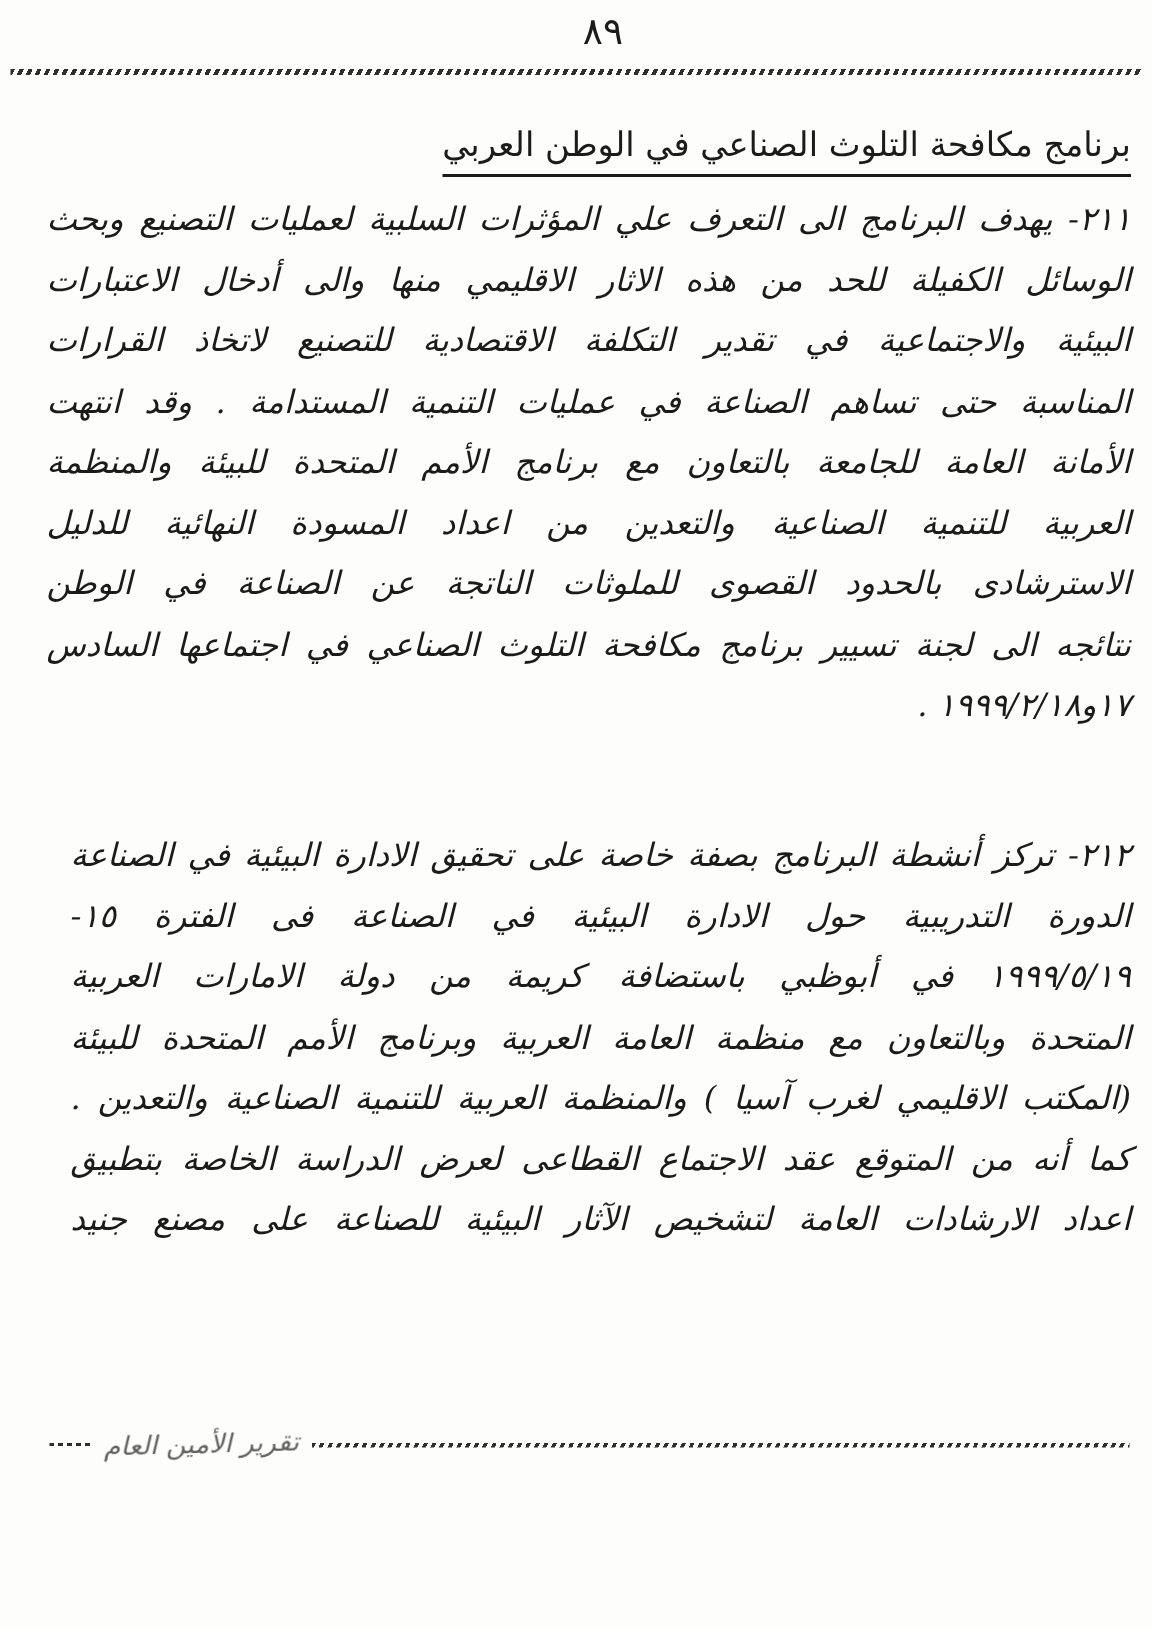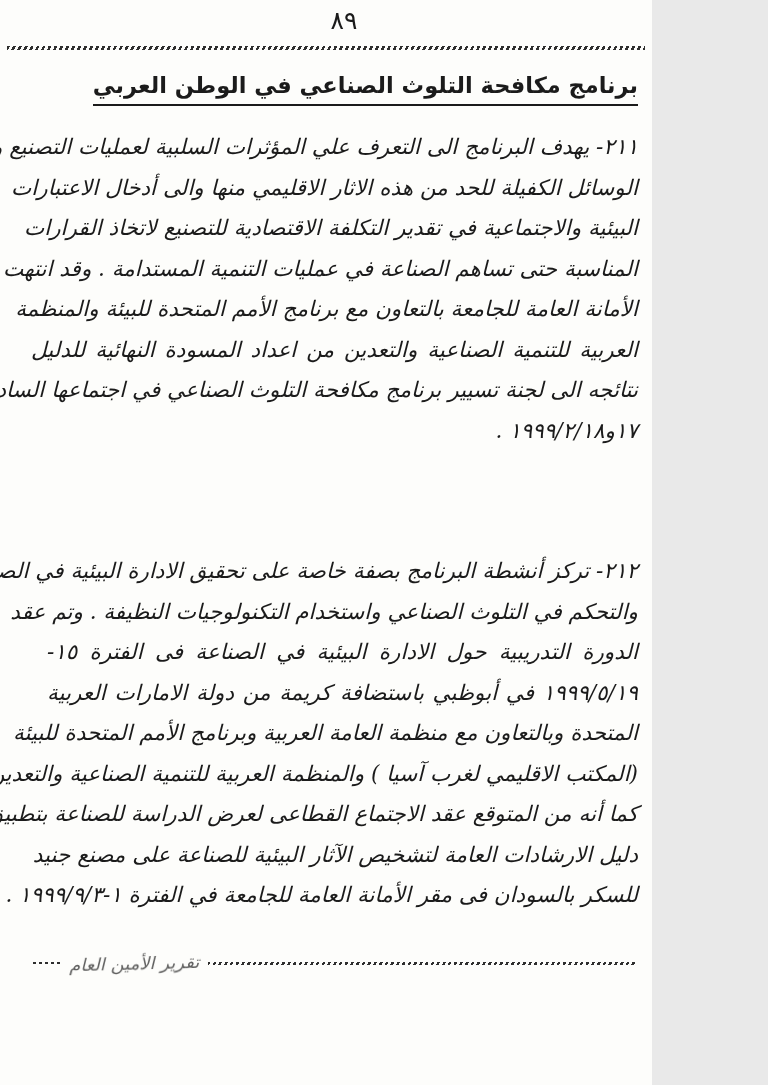--- a/index.html
+++ b/index.html
@@ -9,42 +9,41 @@
     --annotation_ink:#3d3d3d;
   }
   html,body{margin:0;padding:0;}
   body{
     width:768px;height:1085px;
     background:#e9e9e9;
     font-family:"DejaVu Serif","DejaVu Sans",serif;
   }
   .page{
     position:relative;
-    width:652px;height:1085px;
+    width:768px;height:1085px;
     background:var(--paper);
     color:var(--ink);
     overflow:hidden;
   }
   .pageno{
     position:absolute;top:6px;left:0;right:0;
     text-align:center;
     font-size:25px;letter-spacing:4px;
     transform:translateX(18px);
   }
   .top-rule{
     position:absolute;top:46px;left:7px;right:7px;height:4px;
     background:repeating-linear-gradient(115deg,var(--rule) 0 2.6px,transparent 2.6px 5.4px);
   }
   .title{
-    position:absolute;top:72px;right:14px;
+    position:absolute;top:84px;right:14px;
     direction:rtl;
     font-size:22.5px;
     padding-bottom:6px;
     border-bottom:2px solid var(--ink);
-    font-weight:bold;
   }
   .para{
     position:absolute;right:14px;left:31px;
     direction:rtl;
     font-size:21.5px;
     font-style:italic;
   }
   .para-211{top:127px;}
   .para-212{top:551px;margin-left:16px;}
   .bodyline{
@@ -93,34 +92,33 @@
 
   <div class="title">برنامج مكافحة التلوث الصناعي في الوطن العربي</div>
 
   <div class="para para-211">
     <div class="bodyline">٢١١- يهدف البرنامج الى التعرف علي المؤثرات السلبية لعمليات التصنيع وبحث</div>
     <div class="bodyline">الوسائل الكفيلة للحد من هذه الاثار الاقليمي منها والى أدخال الاعتبارات</div>
     <div class="bodyline">البيئية والاجتماعية في تقدير التكلفة الاقتصادية للتصنيع لاتخاذ القرارات</div>
     <div class="bodyline">المناسبة حتى تساهم الصناعة في عمليات التنمية المستدامة . وقد انتهت</div>
     <div class="bodyline">الأمانة العامة للجامعة بالتعاون مع برنامج الأمم المتحدة للبيئة والمنظمة</div>
     <div class="bodyline">العربية للتنمية الصناعية والتعدين من اعداد المسودة النهائية للدليل</div>
+    <div class="bodyline">الاسترشادى بالحدود القصوى للملوثات الناتجة عن الصناعة في الوطن</div>
     <div class="bodyline">نتائجه الى لجنة تسيير برنامج مكافحة التلوث الصناعي في اجتماعها السادس</div>
     <div class="bodyline short">١٧و١٩٩٩/٢/١٨ .</div>
   </div>
 
   <div class="para para-212">
     <div class="bodyline">٢١٢- تركز أنشطة البرنامج بصفة خاصة على تحقيق الادارة البيئية في الصناعة</div>
-    <div class="bodyline">والتحكم في التلوث الصناعي واستخدام التكنولوجيات النظيفة . وتم عقد</div>
     <div class="bodyline">الدورة التدريبية حول الادارة البيئية في الصناعة فى الفترة ١٥-</div>
     <div class="bodyline">١٩٩٩/٥/١٩ في أبوظبي باستضافة كريمة من دولة الامارات العربية</div>
     <div class="bodyline">المتحدة وبالتعاون مع منظمة العامة العربية وبرنامج الأمم المتحدة للبيئة</div>
     <div class="bodyline">(المكتب الاقليمي لغرب آسيا ) والمنظمة العربية للتنمية الصناعية والتعدين .</div>
-    <div class="bodyline">كما أنه من المتوقع عقد الاجتماع القطاعى لعرض الدراسة للصناعة بتطبيق</div>
-    <div class="bodyline">دليل الارشادات العامة لتشخيص الآثار البيئية للصناعة على مصنع جنيد</div>
-    <div class="bodyline">للسكر بالسودان فى مقر الأمانة العامة للجامعة في الفترة ١-١٩٩٩/٩/٣ .</div>
+    <div class="bodyline">كما أنه من المتوقع عقد الاجتماع القطاعى لعرض الدراسة الخاصة بتطبيق</div>
+    <div class="bodyline">اعداد الارشادات العامة لتشخيص الآثار البيئية للصناعة على مصنع جنيد</div>
   </div>
 
   <div class="footer">
     <div class="dash-short"></div>
     <div class="footer-annotation">تقرير الأمين العام</div>
     <div class="dash-long"></div>
   </div>
 
 </div>
 

